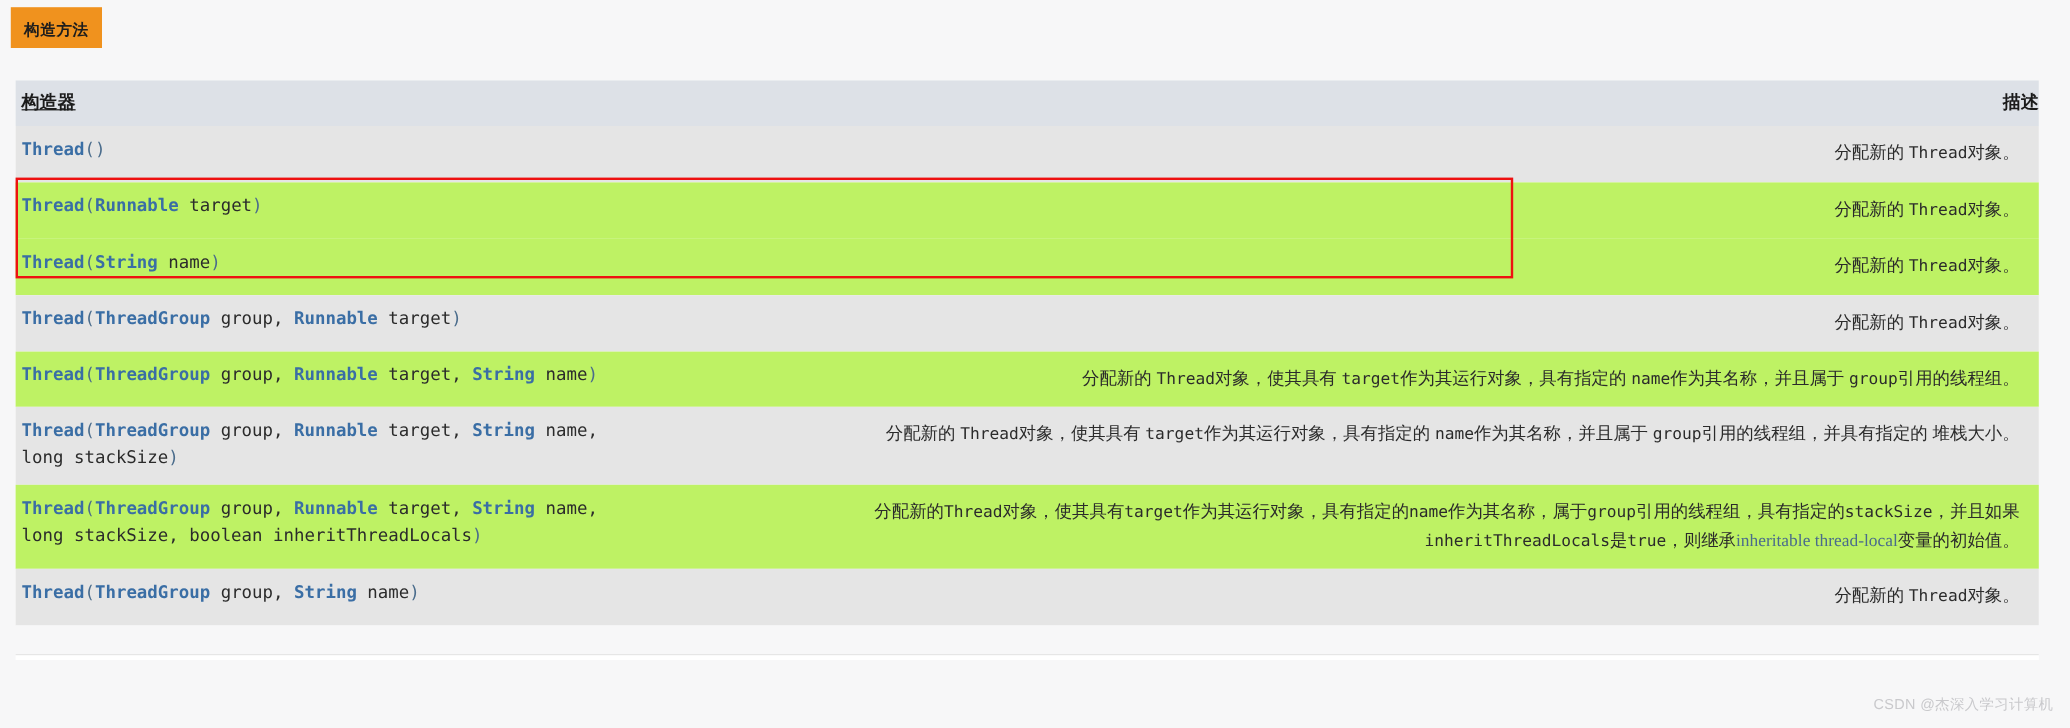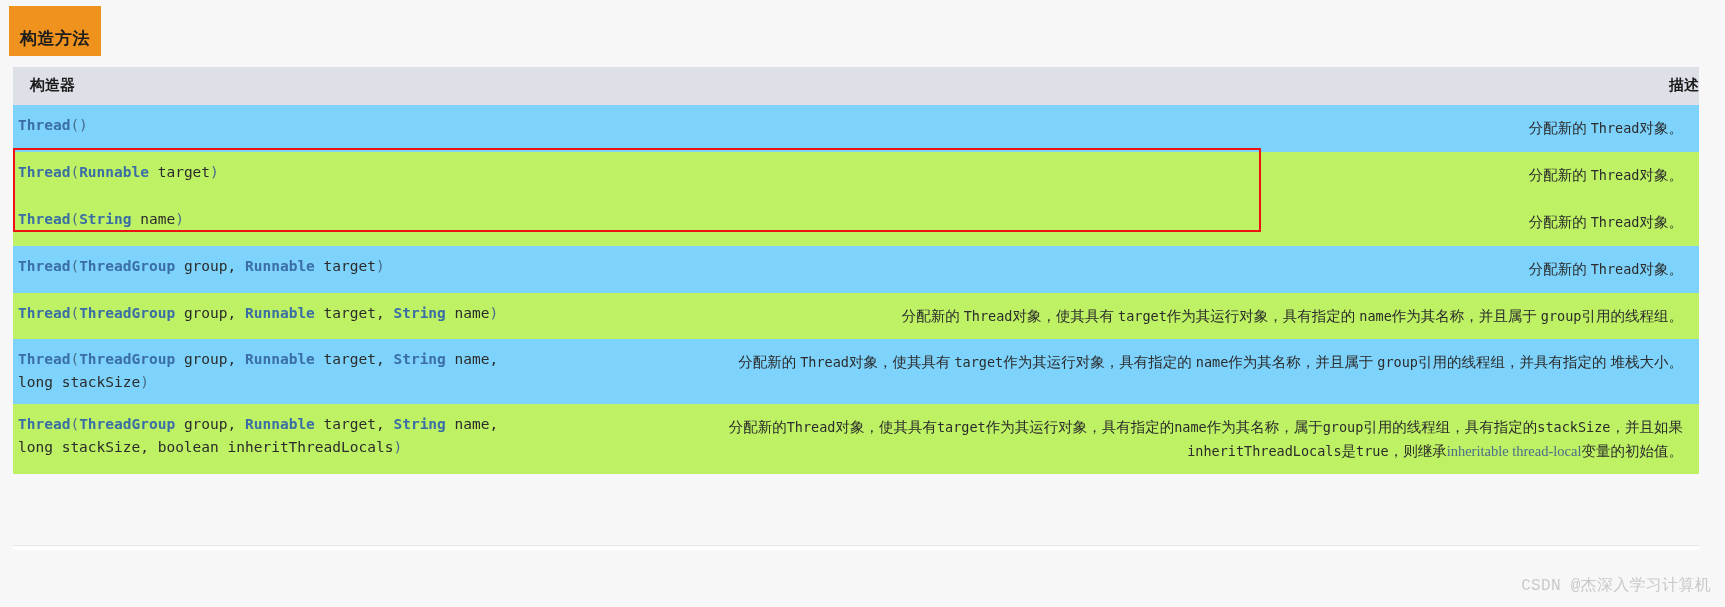--- a/index.html
+++ b/index.html
@@ -19,23 +19,23 @@
   .badge-wrap {
     position: absolute;
     left: 9px;
     top: 6px;
   }
   .badge {
     display: inline-block;
     background: #f0921e;
     color: #1d1d1d;
     font-weight: bold;
-    font-size: 17px;
+    font-size: 13px;
     line-height: 1;
-    padding: 24px 11px 9px 11px;
+    padding: 12px 11px 9px 11px;
     letter-spacing: 0.5px;
   }
 
   
   .table-wrap {
     position: absolute;
     left: 13px;
     top: 67px;
     width: 1686px;
   }
@@ -51,24 +51,24 @@
   table.api thead th {
     background: #dde1e7;
     text-align: left;
     font-size: 15px;
     font-weight: bold;
     color: #1b1b1b;
     padding: 9px 0 10px 0;
     border: none;
     height: 19px;
   }
-  table.api thead th.h-sig { padding-left: 17px; }
+  table.api thead th.h-sig { padding-left: 5px; text-decoration: underline; }
   table.api thead th.h-desc { padding-left: 14px; text-align: right; }
 
-  table.api tbody tr.odd  td { background: #7dd3fc; }
+  table.api tbody tr.odd  td { background: #e5e5e5; }
   table.api tbody tr.even td { background: #bef264; }
 
   table.api tbody td {
     vertical-align: top;
     border: none;
     padding: 0;
   }
 
   .sig {
     font-family: "DejaVu Sans Mono", "Liberation Mono", monospace;
@@ -114,22 +114,22 @@
     pointer-events: none;
     z-index: 5;
   }
 
   
   .watermark {
     position: absolute;
     right: 14px;
     bottom: 11px;
     color: #c9c9cc;
-    font-size: 16px;
-    font-family: Liberation Mono, monospace;
+    font-size: 12px;
+    font-family: Liberation Sans, sans-serif;
     white-space: nowrap;
     letter-spacing: 0.3px;
   }
 
   
   .bottom-strip {
     position: absolute;
     left: 13px;
     top: 545px;
     width: 1686px;
@@ -207,20 +207,28 @@
           </td>
         </tr>
         <tr class="even">
           <td>
             <div class="sig"><span class="cls">Thread</span><span class="t">(</span><span class="cls">ThreadGroup</span> <span class="p">group,</span> <span class="cls">Runnable</span> <span class="p">target,</span> <span class="cls">String</span> <span class="p">name,</span><br><span class="p">long stackSize, boolean inheritThreadLocals</span><span class="t">)</span></div>
           </td>
           <td>
             <div class="desc tight">分配新的<span class="mono">Thread</span>对象，使其具有<span class="mono">target</span>作为其运行对象，具有指定的<span class="mono">name</span>作为其名称，属于<span class="mono">group</span>引用的线程组，具有指定的<span class="mono">stackSize</span>，并且如果<span class="mono">inheritThreadLocals</span>是<span class="mono">true</span>，则继承<span class="lnk">inheritable thread-local</span>变量的初始值。</div>
           </td>
         </tr>
+        <tr class="odd">
+          <td>
+            <div class="sig"><span class="cls">Thread</span><span class="t">(</span><span class="cls">ThreadGroup</span> <span class="p">group,</span> <span class="cls">String</span> <span class="p">name</span><span class="t">)</span></div>
+          </td>
+          <td>
+            <div class="desc">分配新的 <span class="mono">Thread</span>对象。</div>
+          </td>
+        </tr>
       </tbody>
   </table>
 </div>
 
 <div class="redbox"></div>
 
 <div class="bottom-strip"></div>
 
 <div class="watermark">CSDN @杰深入学习计算机</div>
 

